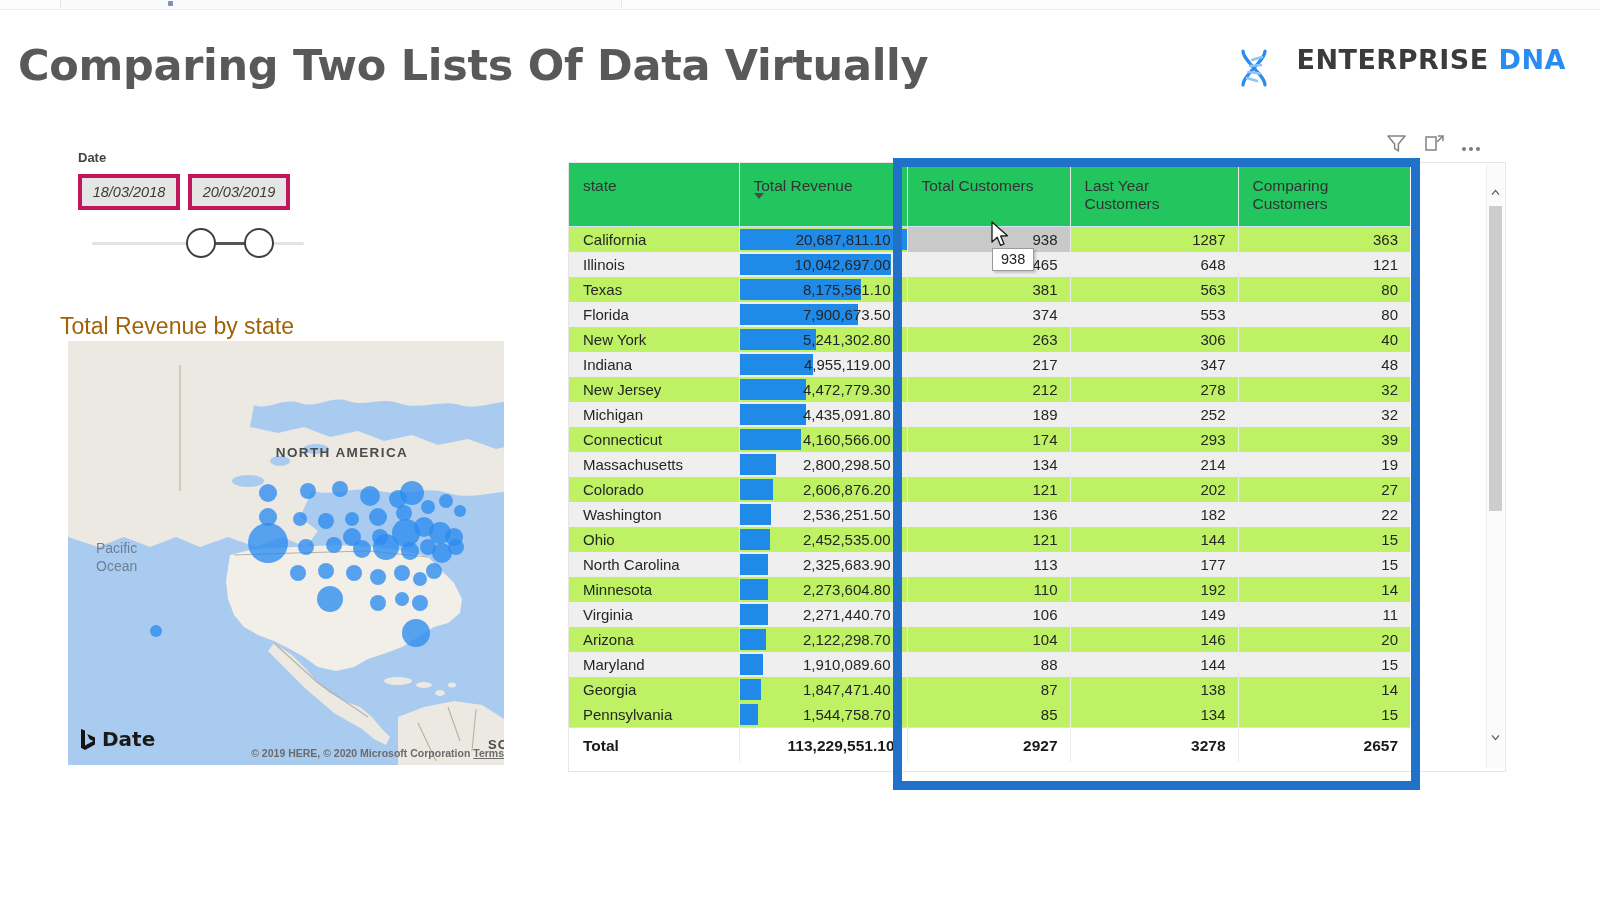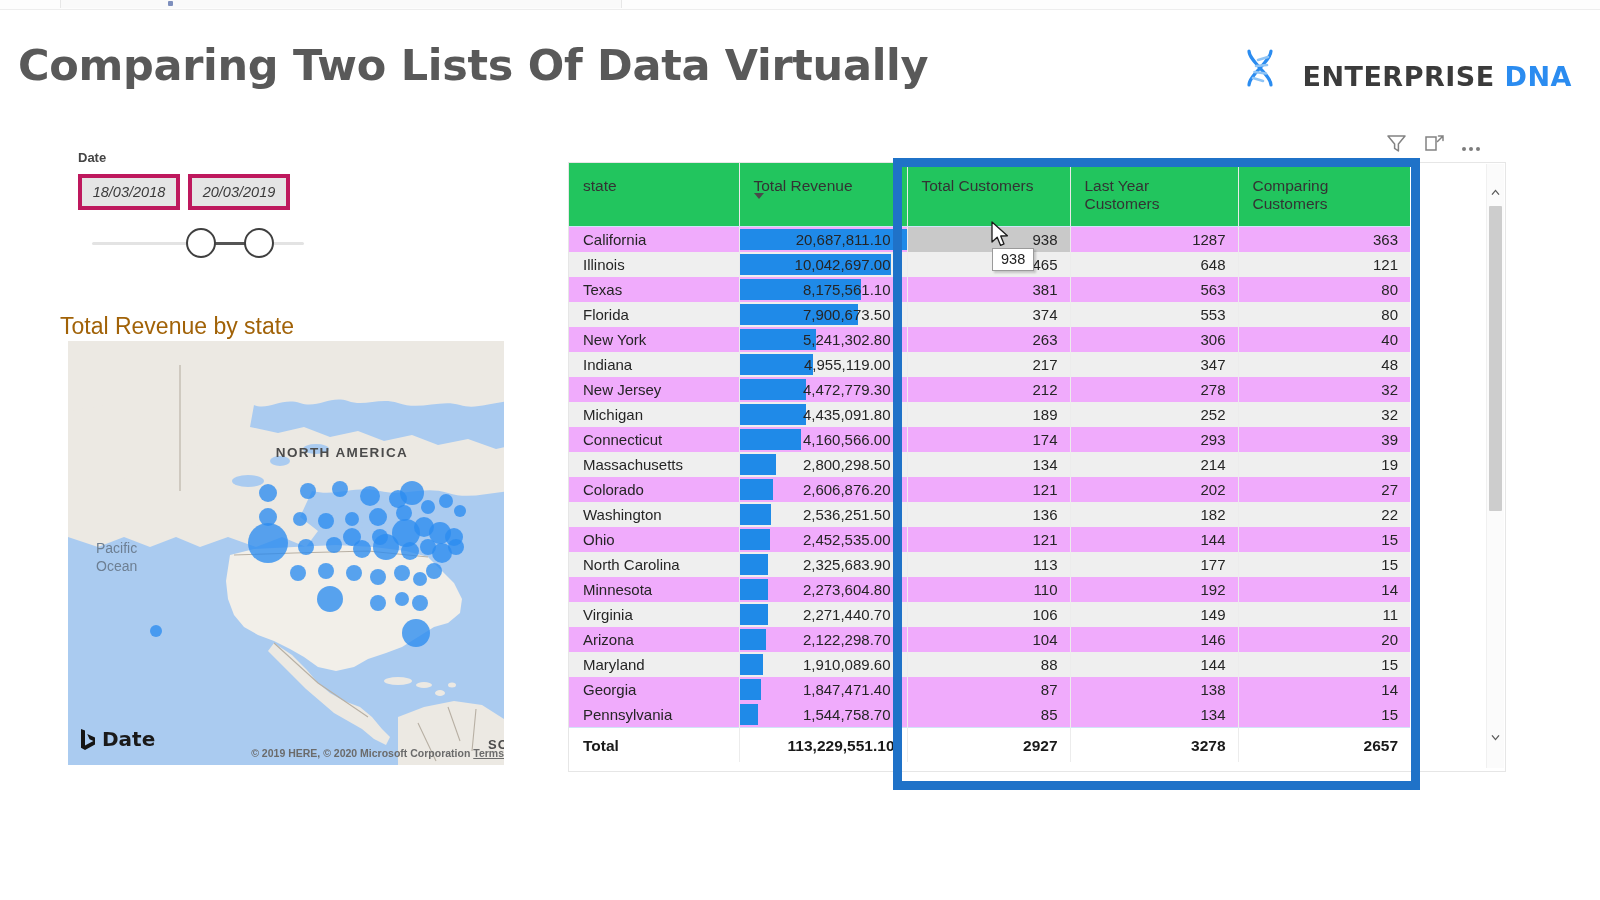--- a/index.html
+++ b/index.html
@@ -17,21 +17,21 @@
   .top-strip .tab-hint{position:absolute;left:60px;top:0;width:560px;height:8px;background:#fafafa;border-right:1px solid #e7e7e7;border-left:1px solid #e7e7e7;}
   .top-strip .dot{position:absolute;left:168px;top:1px;width:5px;height:5px;background:#7e8fbd;border-radius:1px;}
 
   
   .title{
     position:absolute;left:18px;top:40px;
     font-size:43px;font-weight:bold;color:#595959;
     letter-spacing:-0.3px;white-space:nowrap;
     font-family:"DejaVu Sans","Liberation Sans",sans-serif;
   }
-  .brand{position:absolute;right:28px;top:44px;display:flex;align-items:flex-end;gap:18px;}
+  .brand{position:absolute;right:34px;top:44px;display:flex;align-items:flex-start;gap:18px;}
   .brand-mark{width:48px;height:48px;position:relative;}
   .brand-text{font-size:27px;font-weight:bold;letter-spacing:0.5px;font-family:"DejaVu Sans","Liberation Sans",sans-serif;}
   .brand-text .e{color:#3b3b3b;}
   .brand-text .d{color:#2b8cf0;}
 
   
   .slicer{position:absolute;left:78px;top:150px;width:260px;}
   .slicer-label{font-size:13px;font-weight:bold;color:#444;margin-bottom:9px;}
   .slicer-inputs{display:flex;gap:8px;}
   .slicer-box{
@@ -72,21 +72,21 @@
     padding:14px 10px 13px 14px;text-align:left;vertical-align:top;
     border-bottom:1.4px solid #cfe4f7;border-right:1px solid #e9e9e9;
     background:#22c55e;position:relative;height:30px;box-sizing:border-box;
   }
   table.grid th.num{text-align:right;padding-right:12px;}
   table.grid td{
     font-size:15px;color:#252525;padding:4px 10px 4px 14px;height:25px;
     box-sizing:border-box;border-right:1px solid #ececec;white-space:nowrap;overflow:hidden;
   }
   table.grid td.num{text-align:right;padding-right:12px;}
-  tr.odd td{background:#f0abfc;}
+  tr.odd td{background:#bef264;}
   tr.even td{background:#efefef;}
   tr.total td{
     font-weight:bold;font-size:15.5px;color:#1a1a1a;background:#fff;
     border-top:1.6px solid #cfe4f7;height:34px;padding-top:7px;
   }
   td.revcell{position:relative;}
   .bar{position:absolute;left:0;top:2px;bottom:2px;background:#1f8ae8;}
   .revnum{position:relative;z-index:2;display:block;text-align:right;padding-right:4px;}
   .sort-caret{position:absolute;left:14px;top:30px;width:0;height:0;border-left:5px solid transparent;border-right:5px solid transparent;border-top:6px solid #4a4a4a;}
 

